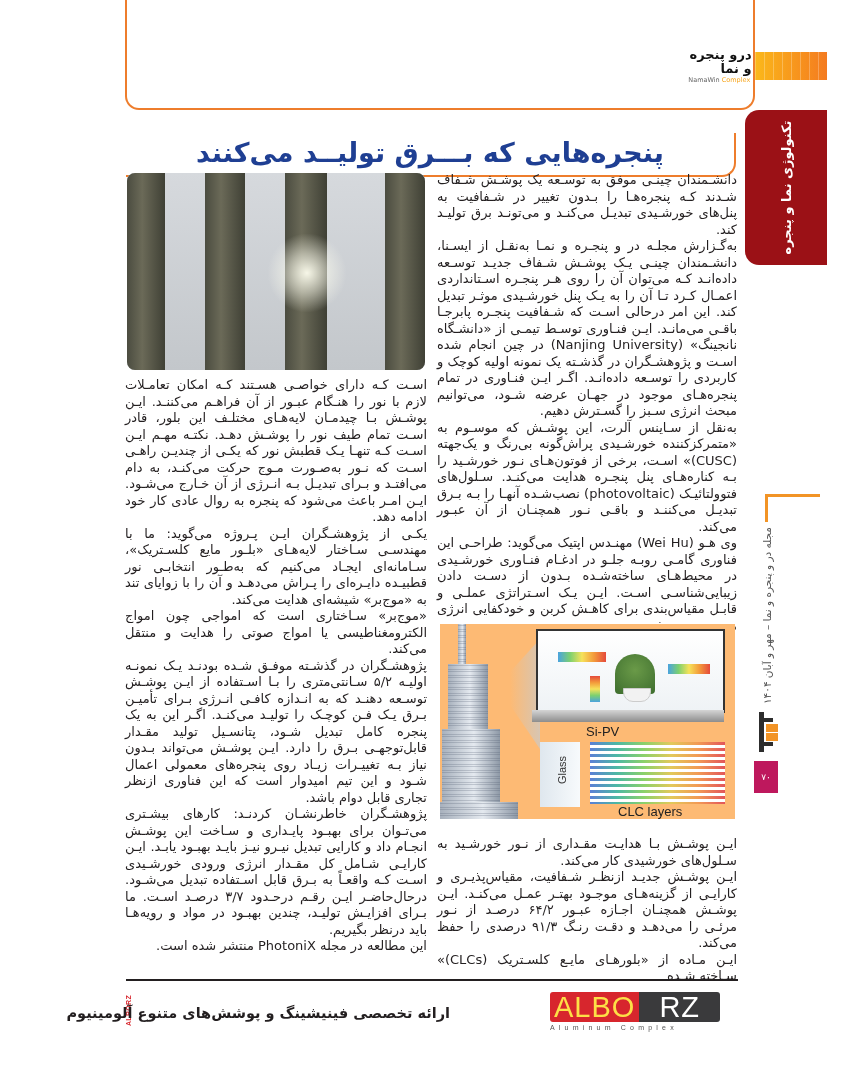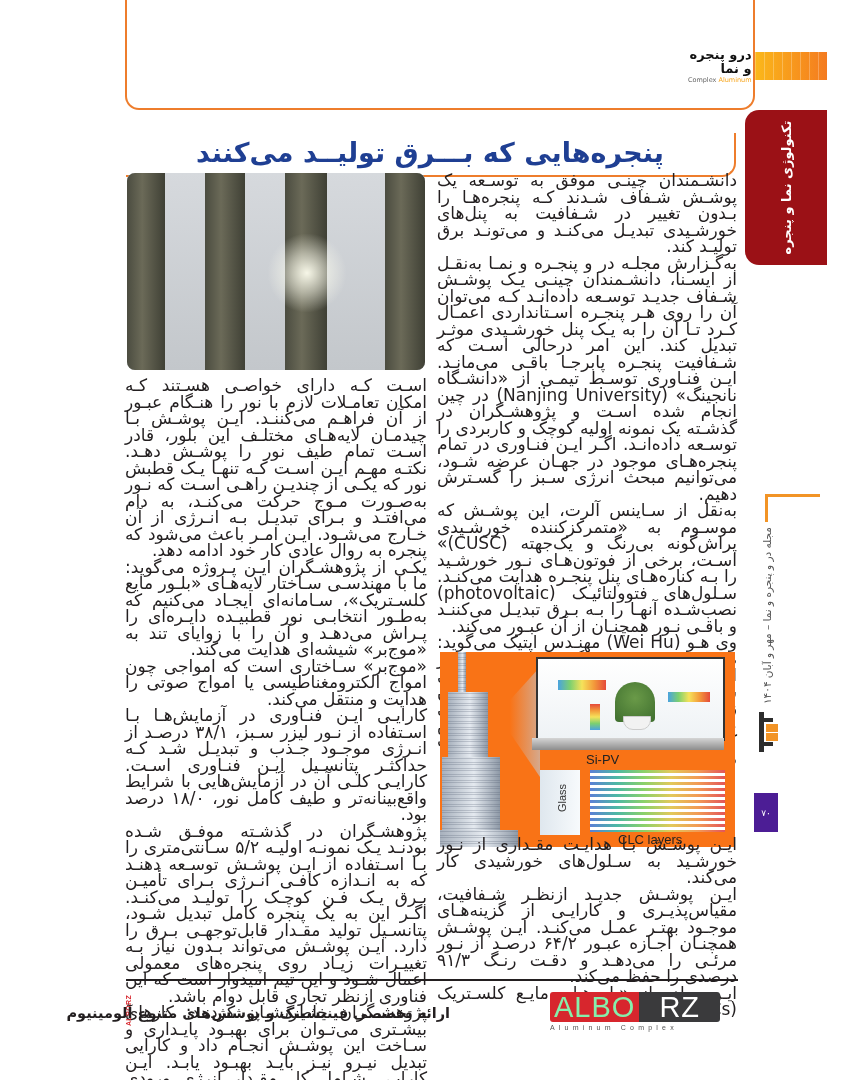--- a/index.html
+++ b/index.html
@@ -3,21 +3,21 @@
 <meta charset="utf-8">
 <style>
   html, body { margin: 0; padding: 0; background: #ffffff; }
   body { width: 855px; height: 1080px; position: relative; overflow: hidden;
          font-family: "DejaVu Sans", sans-serif; color: #231f20; }
 
   
   .top-frame { position: absolute; left: 125px; top: -4px; width: 630px; height: 114px;
                border: 2px solid #ee7d2c; border-top: none; border-radius: 0 0 14px 14px; box-sizing: border-box; }
   .logo-wrap { position: absolute; left: 642px; top: 52px; width: 185px; height: 28px; display: flex; align-items: center; }
-  .logo-text { display: flex; flex-direction: column; align-items: flex-end; width: 82px; margin-left: 45px; }
+  .logo-text { display: flex; flex-direction: column; align-items: center; width: 82px; margin-left: 45px; }
   .logo-fa { font-family: "DejaVu Sans", sans-serif; font-weight: bold; font-size: 13px; color: #111; direction: rtl; line-height: 14px; }
   .logo-en { font-size: 6.5px; color: #666; line-height: 8px; white-space: nowrap; }
   .logo-en .mag { color: #f7a51c; }
   .logo-bars { width: 92px; height: 28px; margin-left: 3px;
                background: repeating-linear-gradient(90deg, rgba(255,255,255,0.25) 0 1px, transparent 1px 9px),
                            linear-gradient(90deg, #fbb81a, #f47b20); }
 
   
   .section-tab { position: absolute; left: 745px; top: 110px; width: 82px; height: 155px;
                  background: #9b1116; border-radius: 14px 0 0 14px; }
@@ -32,45 +32,45 @@
   .side-info { position: absolute; left: 757px; top: 527px; width: 20px; height: 205px; }
   .side-info span { position: absolute; left: 0; top: 0; width: 205px; height: 20px;
                     transform-origin: 0 0; transform: translate(0,205px) rotate(-90deg);
                     font-size: 10.5px; color: #555; direction: rtl; white-space: nowrap; text-align: right; line-height: 20px; }
   .side-logo { position: absolute; left: 757px; top: 712px; width: 24px; height: 40px; }
   .side-logo .rail { position: absolute; left: 2px; top: 0; width: 5px; height: 40px; background: #2d2d2d; }
   .side-logo .rail2 { position: absolute; left: 2px; top: 6px; width: 14px; height: 4px; background: #2d2d2d; }
   .side-logo .rail3 { position: absolute; left: 2px; top: 30px; width: 14px; height: 4px; background: #2d2d2d; }
   .side-logo .box1 { position: absolute; left: 9px; top: 12px; width: 12px; height: 8px; background: #f29426; }
   .side-logo .box2 { position: absolute; left: 9px; top: 21px; width: 12px; height: 8px; background: #f29426; }
-  .page-num { position: absolute; left: 754px; top: 761px; width: 24px; height: 39px; background: #4c1d95;
-              color: #fff; font-size: 9px; display: flex; align-items: center; justify-content: center; margin-top: 32px; }
+  .page-num { position: absolute; left: 754px; top: 761px; width: 24px; height: 32px; background: #be185d;
+              color: #fff; font-size: 9px; display: flex; align-items: center; justify-content: center; }
 
   
   .title { position: absolute; left: 126px; top: 117px; width: 610px; height: 44px;
            border-bottom: 2px solid #ee7d2c; border-right: 2px solid #ee7d2c; border-radius: 0 0 14px 0; box-sizing: border-box;
            direction: rtl; text-align: center; font-weight: bold; font-size: 27px; color: #1f3f93; line-height: 40px; margin-top: 16px; }
 
   
-  .col { position: absolute; direction: rtl; text-align: justify; font-size: 17px; line-height: 16.5px; color: #231f20; }
+  .col { position: absolute; direction: rtl; text-align: justify; font-size: 13px; line-height: 16.5px; color: #231f20; }
   .col p { margin: 0; }
   .col-right-top { left: 437px; top: 172px; width: 300px; }
   .col-right-bottom { left: 437px; top: 836px; width: 300px; }
   .col-left { left: 125px; top: 377px; width: 302px; }
 
   
   .photo { position: absolute; left: 127px; top: 173px; width: 298px; height: 197px; border-radius: 8px; overflow: hidden;
            background: #c9ccd0; }
   .photo .sky { position: absolute; inset: 0; background: linear-gradient(180deg, #d6d9dd, #c3c7cb); }
   .photo .frame { position: absolute; top: 0; height: 100%; background: linear-gradient(90deg, #4b4c40, #6b6a58 40%, #3f4035); }
   .photo .glow { position: absolute; left: 140px; top: 60px; width: 80px; height: 80px; border-radius: 50%;
                  background: radial-gradient(circle, rgba(255,255,240,0.95) 0, rgba(255,255,240,0.5) 35%, rgba(255,255,240,0) 70%); }
 
   
-  .diagram { position: absolute; left: 440px; top: 652px; width: 295px; height: 195px; background: #f97316; }
+  .diagram { position: absolute; left: 440px; top: 624px; width: 295px; height: 195px; background: #fdba74; }
   .tower { position: absolute; background: linear-gradient(90deg, #b9c2cd, #dfe5ec 50%, #98a3b0);
            background-size: 6px 6px, auto; }
   .tower-pattern { background-image: repeating-linear-gradient(0deg, rgba(80,90,110,0.25) 0 1px, transparent 1px 4px),
                                      linear-gradient(90deg, #a8b1bd, #e4e9ef 55%, #8e99a7); }
   .window-panel { position: absolute; left: 96px; top: 5px; width: 185px; height: 82px; border: 2px solid #333; border-bottom: none;
                   background: linear-gradient(180deg, #fff, #eef2f5); }
   .window-base { position: absolute; left: 92px; top: 86px; width: 192px; height: 12px; background: linear-gradient(180deg, #d5d5d5, #8d8d8d); }
   .ray { position: absolute; height: 10px; background: linear-gradient(90deg, #4aa3df, #7cd070, #f6e25a, #f39a3b, #e54a3b); }
   .ray-down { position: absolute; width: 10px; height: 26px; left: 150px; top: 52px;
               background: linear-gradient(180deg, #e54a3b, #f39a3b, #f6e25a, #7cd070, #4aa3df); }
@@ -90,36 +90,36 @@
 
   
   .bottom-rule { position: absolute; left: 126px; top: 979px; width: 612px; height: 2px; background: #231f20; }
   .ad-side-logo { position: absolute; left: 124px; top: 990px; width: 10px; height: 36px; }
   .ad-side-logo span { position: absolute; left: 0; top: 0; width: 36px; height: 10px; transform-origin: 0 0; transform: translate(0,36px) rotate(-90deg);
                        font-family: "Liberation Sans", sans-serif; font-weight: bold; font-size: 7px; color: #d7262d; letter-spacing: 0.3px; line-height: 10px; }
   .ad-tagline { position: absolute; left: 160px; top: 1005px; width: 290px; direction: rtl; text-align: right;
                 font-weight: bold; font-size: 14.5px; color: #231f20; white-space: nowrap; }
   .alborz { position: absolute; left: 550px; top: 992px; width: 178px; }
   .alborz-word { display: flex; height: 30px; }
-  .alborz-red { background: #d7262d; color: #86efac; font-family: "Liberation Sans", sans-serif; font-size: 29px; line-height: 30px;
+  .alborz-red { background: #d7262d; color: #fde047; font-family: "Liberation Sans", sans-serif; font-size: 29px; line-height: 30px;
                 padding: 0 4px; letter-spacing: 1px; border-radius: 3px 0 0 3px; }
   .alborz-dark { background: #3a3a3c; color: #fff; font-family: "Liberation Sans", sans-serif; font-size: 29px; line-height: 30px;
                  padding: 0 20px; letter-spacing: 1px; border-radius: 0 3px 3px 0; }
   .alborz-sub { font-family: "Liberation Sans", sans-serif; font-size: 7px; letter-spacing: 4.2px; color: #555; margin-top: 2px; white-space: nowrap; }
 </style>
 </head>
 <body>
 
 <div class="top-frame"></div>
 <div class="logo-wrap">
   <div class="logo-text">
     <div class="logo-fa">درو پنجره و نما</div>
     <div class="logo-en">
-      <span>Complex</span>
-      <span class="mag">Aluminum</span>
+      <span>NamaWin</span>
+      <span class="mag">Complex</span>
     </div>
   </div>
   <div class="logo-bars"></div>
 </div>
 
 <div class="section-tab">
   <div class="section-tab-label">تکنولوژی نما و پنجره</div>
 </div>
 
 <div class="side-bracket"></div>
@@ -176,21 +176,20 @@
 <div class="col col-right-bottom">
   <p>ایـن پوشـش بـا هدایـت مقـداری از نـور خورشـید به سـلول‌های خورشیدی کار می‌کند.</p>
   <p>ایـن پوشـش جدیـد ازنظـر شـفافیت، مقیاس‌پذیـری و کارایـی از گزینه‌هـای موجـود بهتـر عمـل می‌کنـد. ایـن پوشـش همچنـان اجـازه عبـور ۶۴/۲ درصـد از نـور مرئـی را می‌دهـد و دقـت رنـگ ۹۱/۳ درصدی را حفظ می‌کند.</p>
   <p>ایـن مـاده از «بلورهـای مایـع کلسـتریک (CLCs)» سـاخته شـده</p>
 </div>
 
 <div class="col col-left">
   <p>اسـت کـه دارای خواصـی هسـتند کـه امکان تعامـلات لازم با نور را هنـگام عبـور از آن فراهـم می‌کننـد. ایـن پوشـش بـا چیدمـان لایه‌هـای مختلـف این بلور، قادر اسـت تمام طیف نور را پوشـش دهـد. نکتـه مهـم ایـن اسـت کـه تنهـا یـک قطبش نور که یکـی از چنديـن راهـی اسـت که نـور به‌صـورت مـوج حرکت می‌کنـد، به دام می‌افتـد و بـرای تبدیـل بـه انـرژی از آن خـارج می‌شـود. ایـن امـر باعث می‌شود که پنجره به روال عادی کار خود ادامه دهد.</p>
   <p>یکـی از پژوهشـگران ایـن پـروژه می‌گوید: ما با مهندسـی سـاختار لایه‌هـای «بلـور مایع کلسـتریک»، سـامانه‌ای ایجـاد می‌کنیم که به‌طـور انتخابـی نور قطبیـده دایـره‌ای را پـراش می‌دهـد و آن را با زوایای تند به «موج‌بر» شیشه‌ای هدایت می‌کند.</p>
   <p>«موج‌بر» سـاختاری است که امواجی چون امواج الکترومغناطیسی یا امواج صوتی را هدایت و منتقل می‌کند.</p>
-  <p>کارایـی ایـن فنـاوری در آزمایش‌هـا بـا اسـتفاده از نـور لیزر سـبز، ۳۸/۱ درصـد از انـرژی موجـود جـذب و تبدیـل شـد کـه حداکثـر پتانسـیل ایـن فنـاوری اسـت. کارایـی کلـی آن در آزمایش‌هایی با شرایط واقع‌بینانه‌تر و طیف کامل نور، ۱۸/۰ درصد بود.</p>
   <p>پژوهشـگران در گذشـته موفـق شـده بودنـد یـک نمونـه اولیـه ۵/۲ سـانتی‌متری را بـا اسـتفاده از ایـن پوشـش توسـعه دهنـد که به‌ انـدازه کافـی انـرژی بـرای تأمیـن بـرق یـک فـن کوچـک را تولیـد می‌کنـد. اگـر این به یک پنجره کامل تبدیل شـود، پتانسـیل تولید مقـدار قابل‌توجهـی بـرق را دارد. ایـن پوشـش می‌تواند بـدون نیاز بـه تغییـرات زیـاد روی پنجره‌های معمولی اعمال شـود و این تیم امیدوار است که این فناوری ازنظر تجاری قابل دوام باشد.</p>
   <p>پژوهشـگران خاطرنشـان کردنـد: کارهای بیشـتری می‌تـوان برای بهبـود پایـداری و سـاخت این پوشـش انجـام داد و کارایی تبدیل نیـرو نیـز بایـد بهبـود یابـد. ایـن کارایـی شـامل کل مقـدار انرژی ورودی خورشـیدی اسـت کـه واقعـاً به بـرق قابل اسـتفاده تبدیل می‌شـود. درحال‌حاضـر ایـن رقـم درحـدود ۳/۷ درصـد اسـت. ما بـرای افزایـش تولیـد، چندین بهبـود در مواد و رویه‌هـا باید درنظر بگیریم.</p>
   <p>این مطالعه در مجله PhotoniX منتشر شده است.</p>
 </div>
 
 <div class="bottom-rule"></div>
 <div class="ad-side-logo">
   <span>ALBORZ</span>
 </div>
 <div class="ad-tagline">ارائه تخصصی فینیشینگ و پوشش‌های متنوع آلومینیوم</div>

